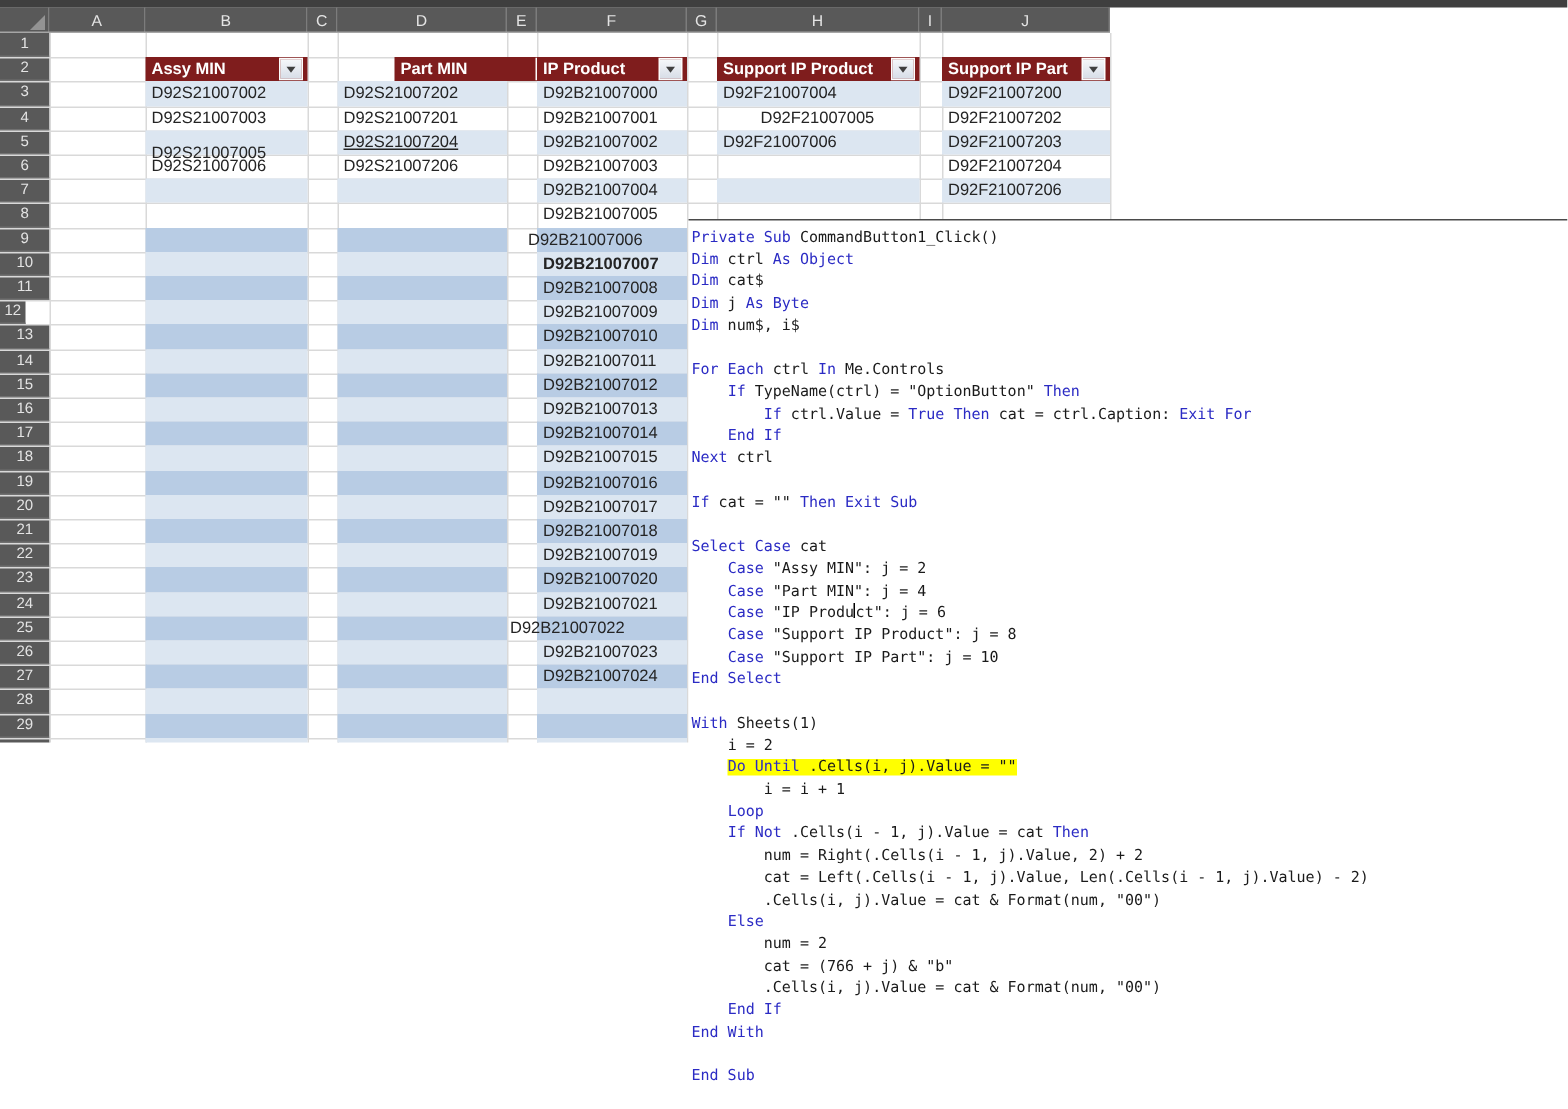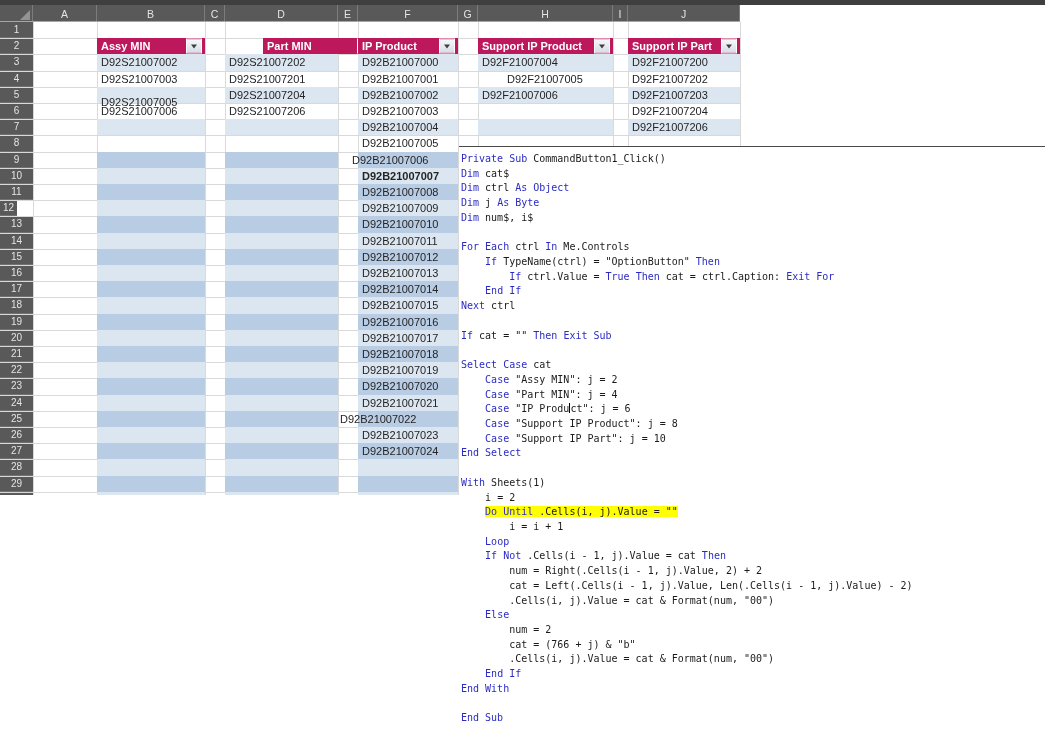--- a/index.html
+++ b/index.html
@@ -12,21 +12,21 @@
           display:flex;align-items:center;justify-content:center;
           border-right:1px solid #7C7C7C;}
   .hdrstrip-border{background:#A6A6A6;}
   .rowhdr{background:#595959;color:#E4E4E4;font-size:10px;
           display:flex;align-items:center;justify-content:center;
           border-bottom:1px solid #717171;}
   .corner-tri{position:absolute;right:2px;bottom:2px;width:0;height:0;
           border-left:10px solid transparent;border-bottom:10px solid #939393;}
   .grid-line{background:#D9D9D9;}
   .band{}
-  .thdr{background:#be185d;color:#FFFFFF;font-weight:bold;font-size:11px;
+  .thdr{background:#7f1d1d;color:#FFFFFF;font-weight:bold;font-size:11px;
         display:flex;align-items:center;padding-left:4px;}
   .dd{position:absolute;right:3px;top:50%;transform:translateY(-50%);
       width:14px;height:13px;background:linear-gradient(#F6F8FA,#D7DDE7);
       border:1px solid #FDFDFD;display:flex;align-items:center;justify-content:center;}
   .dd i{display:block;width:0;height:0;border-left:3.5px solid transparent;
       border-right:3.5px solid transparent;border-top:4px solid #3F3F3F;}
   .cellv{font-size:11px;color:#242424;display:flex;align-items:center;padding-left:4px;}
   #code-panel{position:absolute;left:459px;top:146px;width:586px;height:593px;
       background:#FFFFFF;border-top:1px solid #4A4A4A;box-sizing:border-box;
       padding:5px 0 0 2px;font-family:"DejaVu Sans Mono",monospace;
@@ -238,21 +238,21 @@
         <span class="dd">
           <i></i>
         </span>
       </div>
       <div class="abs cellv" style="left:97px;top:54.4px;width:108px;height:16.2px;">D92S21007002</div>
       <div class="abs cellv" style="left:97px;top:70.6px;width:108px;height:16.2px;">D92S21007003</div>
       <div class="abs cellv" style="left:97px;top:86.8px;width:108px;height:31px;text-align:right;">D92S21007005</div>
       <div class="abs cellv" style="left:97px;top:103.0px;width:108px;height:16.2px;">D92S21007006</div>
       <div class="abs cellv" style="left:225px;top:54.4px;width:113px;height:16.2px;">D92S21007202</div>
       <div class="abs cellv" style="left:225px;top:70.6px;width:113px;height:16.2px;">D92S21007201</div>
-      <div class="abs cellv" style="left:225px;top:86.8px;width:113px;height:16.2px;">D92S21007204</div>
+      <div class="abs cellv" style="left:225px;top:86.8px;width:113px;height:16.2px;text-decoration:underline;">D92S21007204</div>
       <div class="abs cellv" style="left:225px;top:103.0px;width:113px;height:16.2px;">D92S21007206</div>
       <div class="abs cellv" style="left:358px;top:54.4px;width:100px;height:16.2px;">D92B21007000</div>
       <div class="abs cellv" style="left:358px;top:70.6px;width:100px;height:16.2px;">D92B21007001</div>
       <div class="abs cellv" style="left:358px;top:86.8px;width:100px;height:16.2px;">D92B21007002</div>
       <div class="abs cellv" style="left:358px;top:103.0px;width:100px;height:16.2px;">D92B21007003</div>
       <div class="abs cellv" style="left:358px;top:119.2px;width:100px;height:16.2px;">D92B21007004</div>
       <div class="abs cellv" style="left:358px;top:135.4px;width:100px;height:16.2px;">D92B21007005</div>
       <div class="abs cellv" style="left:348px;top:151.6px;width:100px;height:16.2px;">D92B21007006</div>
       <div class="abs cellv" style="left:358px;top:167.8px;width:100px;height:16.2px;font-weight:bold;">D92B21007007</div>
       <div class="abs cellv" style="left:358px;top:184.0px;width:100px;height:16.2px;">D92B21007008</div>
@@ -276,22 +276,22 @@
       <div class="abs cellv" style="left:478px;top:70.6px;width:135px;height:16.2px;padding-left:29px;">D92F21007005</div>
       <div class="abs cellv" style="left:478px;top:86.8px;width:135px;height:16.2px;">D92F21007006</div>
       <div class="abs cellv" style="left:628px;top:54.4px;width:112px;height:16.2px;">D92F21007200</div>
       <div class="abs cellv" style="left:628px;top:70.6px;width:112px;height:16.2px;">D92F21007202</div>
       <div class="abs cellv" style="left:628px;top:86.8px;width:112px;height:16.2px;">D92F21007203</div>
       <div class="abs cellv" style="left:628px;top:103.0px;width:112px;height:16.2px;">D92F21007204</div>
       <div class="abs cellv" style="left:628px;top:119.2px;width:112px;height:16.2px;">D92F21007206</div>
     </div>
   <div id="code-panel">
       <div class="cl"><span></span><span><span class="k">Private Sub</span><span> CommandButton1_Click()</span></span></div>
+      <div class="cl"><span></span><span><span class="k">Dim</span><span> ctrl </span><span class="k">As</span><span> </span><span class="k">Object</span></span></div>
       <div class="cl"><span></span><span><span class="k">Dim</span><span> cat$</span></span></div>
-      <div class="cl"><span></span><span><span class="k">Dim</span><span> ctrl </span><span class="k">As</span><span> </span><span class="k">Object</span></span></div>
       <div class="cl"><span></span><span><span class="k">Dim</span><span> j </span><span class="k">As</span><span> </span><span class="k">Byte</span></span></div>
       <div class="cl"><span></span><span><span class="k">Dim</span><span> num$, i$</span></span></div>
       <div class="cl"><span></span><span></span></div>
       <div class="cl"><span></span><span><span class="k">For Each</span><span> ctrl </span><span class="k">In</span><span> Me.Controls</span></span></div>
       <div class="cl"><span>    </span><span><span class="k">If</span><span> TypeName(ctrl) = "OptionButton" </span><span class="k">Then</span></span></div>
       <div class="cl"><span>        </span><span><span class="k">If</span><span> ctrl.Value = </span><span class="k">True</span><span> </span><span class="k">Then</span><span> cat = ctrl.Caption: </span><span class="k">Exit For</span></span></div>
       <div class="cl"><span>    </span><span><span class="k">End If</span></span></div>
       <div class="cl"><span></span><span><span class="k">Next</span><span> ctrl</span></span></div>
       <div class="cl"><span></span><span></span></div>
       <div class="cl"><span></span><span><span class="k">If</span><span> cat = "" </span><span class="k">Then</span><span> </span><span class="k">Exit Sub</span></span></div>

